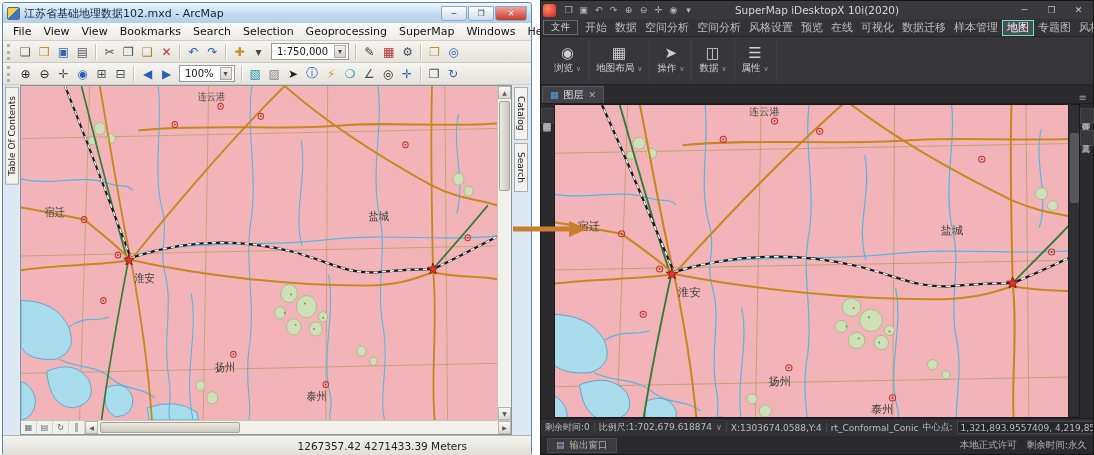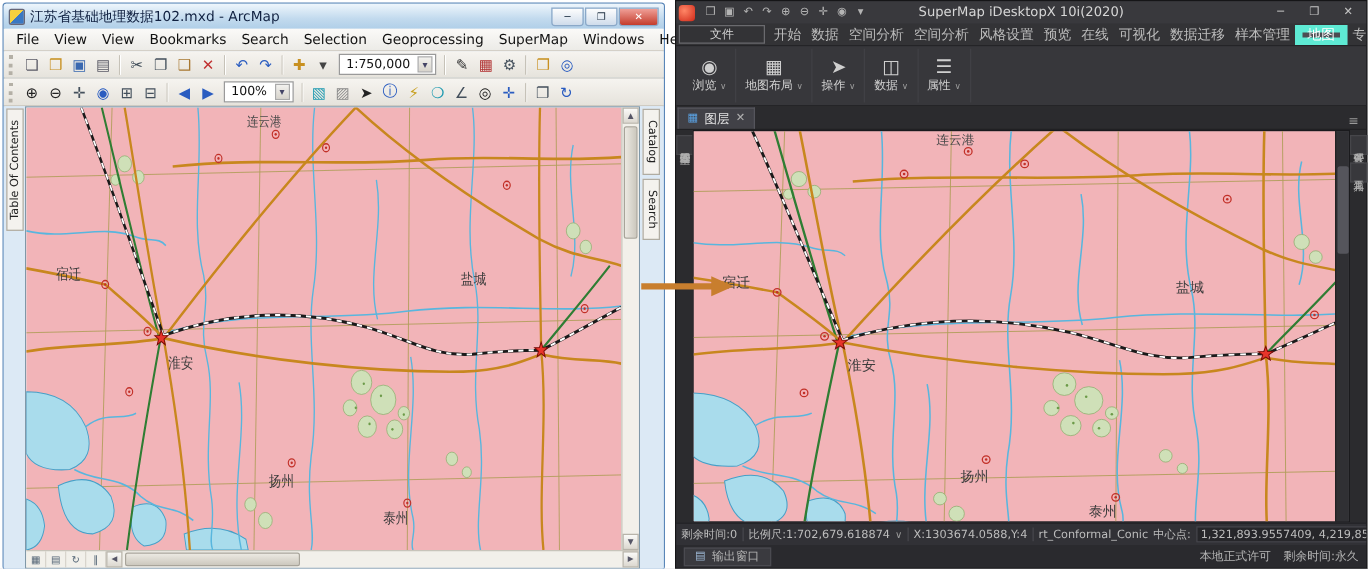--- a/index.html
+++ b/index.html
@@ -43,24 +43,24 @@
 
   
   #supermap{left:540px;top:0;width:554px;height:455px;background:#2e2e31;border:1px solid #151517;color:#c8c8c8}
   .stitle{position:relative;height:18px;background:#39393d;display:flex;align-items:center;gap:2px;padding:0 2px}
   .slogo{width:13px;height:13px;border-radius:3px;background:radial-gradient(circle at 35% 35%,#ff8666,#d02818);margin-right:3px;z-index:2}
   .qai{width:15px;height:15px;display:inline-flex;align-items:center;justify-content:center;font-size:9px;color:#b4b4b4;z-index:2}
   .stitletext{position:absolute;left:0;right:0;top:0;height:100%;display:flex;align-items:center;justify-content:center;font-size:10.5px;color:#d6d6d6;pointer-events:none}
   .swbtn{width:25px;height:100%;display:flex;align-items:center;justify-content:center;font-size:9px;color:#c4c4c4;z-index:2}
   .swspace{margin-left:auto}
   .stabs{height:18px;background:#333336;display:flex;align-items:center;padding:0 2px;white-space:nowrap;overflow:hidden;border-bottom:1px solid #242427}
-  .filebtn{border:1px solid #6a6a6e;padding:0 24px;height:15px;display:flex;align-items:center;margin-right:3px;font-size:9.5px;color:#d8d8d8}
+  .filebtn{border:1px solid #6a6a6e;padding:0 7px;height:15px;display:flex;align-items:center;margin-right:3px;font-size:9.5px;color:#d8d8d8}
   .rtabs{display:flex;align-items:center;height:100%}
   .rtab{padding:0 4px;font-size:11px;color:#bcbcbc;height:16px;display:flex;align-items:center}
-  .rtab.active{background:#4c4c52;color:#fff;border:6px solid #5eead4}
+  .rtab.active{background:#4c4c52;color:#fff;border:1px solid #5eead4}
   .sribbon{height:48px;background:#37373b;border-bottom:1px solid #242427;display:flex;align-items:stretch;padding:2px 6px}
   .rbtn{min-width:42px;padding:0 7px;display:flex;flex-direction:column;align-items:center;justify-content:center;gap:1px;border-right:1px solid #404045}
   .rbi{font-size:15px;color:#cfcfcf;line-height:1}
   .rbl{font-size:9.5px;color:#d0d0d0;display:flex;gap:3px;align-items:center;white-space:nowrap}
   .rcaret{font-size:7px;color:#9a9a9a}
   .sdoctabs{height:19px;background:#2b2b2e;display:flex;align-items:flex-end;padding:1px 1px 0;border-bottom:1px solid #202023}
   .sdoctab{height:17px;background:#414147;border:1px solid #55555c;border-bottom:none;display:flex;align-items:center;gap:5px;padding:0 7px;font-size:10px;color:#e4e4e4}
   .dticon{color:#5aa0e0;font-size:9px}
   .dtclose{color:#b0b0b0;font-size:9px}
   .tablist{margin-left:auto;color:#9a9a9a;font-size:10px;padding:0 5px}
@@ -342,20 +342,23 @@
           <span class="sarrow" data-name="scroll-right-icon">▶</span>
         </div>
       </div>
 
       <div class="sidestrip" data-name="right-dock-strip" style="width:18px">
         <span class="vtab" data-name="tab-catalog">Catalog</span>
         <span class="vtab" data-name="tab-search">Search</span>
       </div>
     </div>
 
+    <div class="statusbar" data-name="arcmap-statusbar">
+      <span data-name="cursor-coordinates">1267357.42  4271433.39 Meters</span>
+    </div>
   </div>
 
   <svg id="arrow" data-name="migration-arrow" viewBox="0 0 78 18">
     <line x1="2" y1="9" x2="60" y2="9" stroke-width="5" stroke="#c87e2e"></line>
     <polygon points="58,1 76,9 58,17" fill="#c87e2e"></polygon>
   </svg>
 
   <div class="win" id="supermap" data-name="supermap-window">
     <div class="stitle" data-name="supermap-titlebar">
       <span class="slogo" data-name="supermap-logo-icon"></span>

